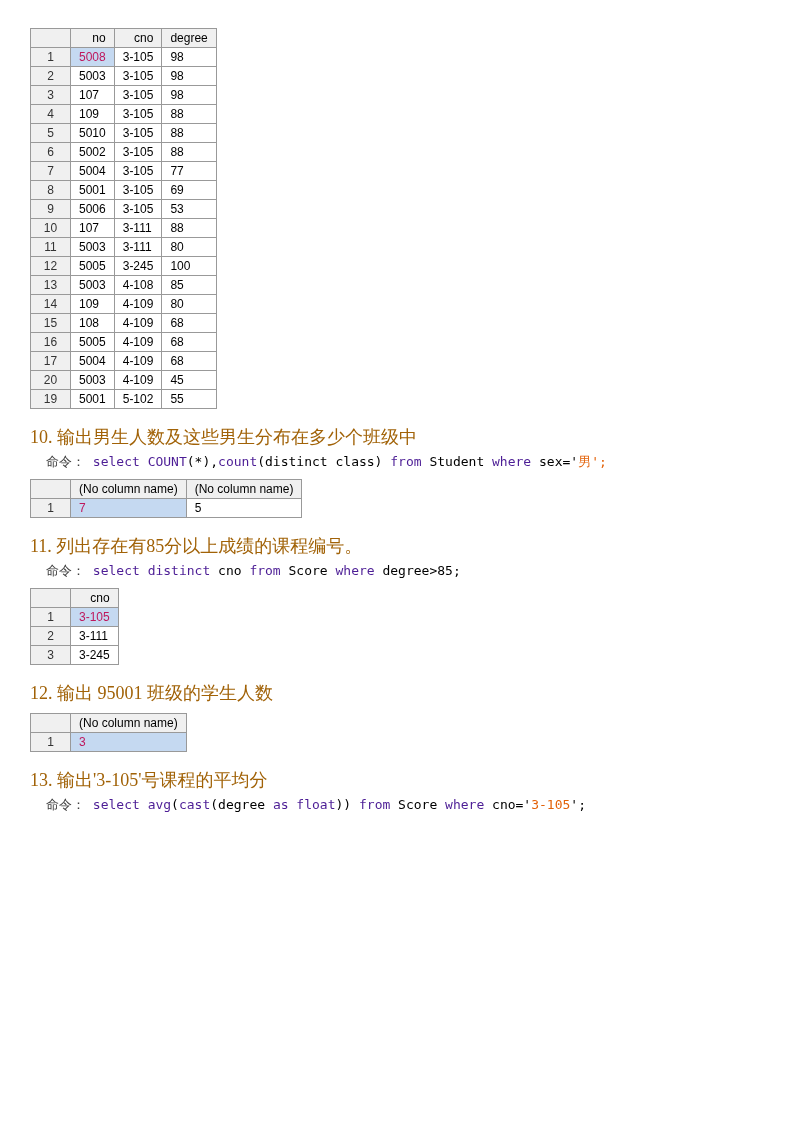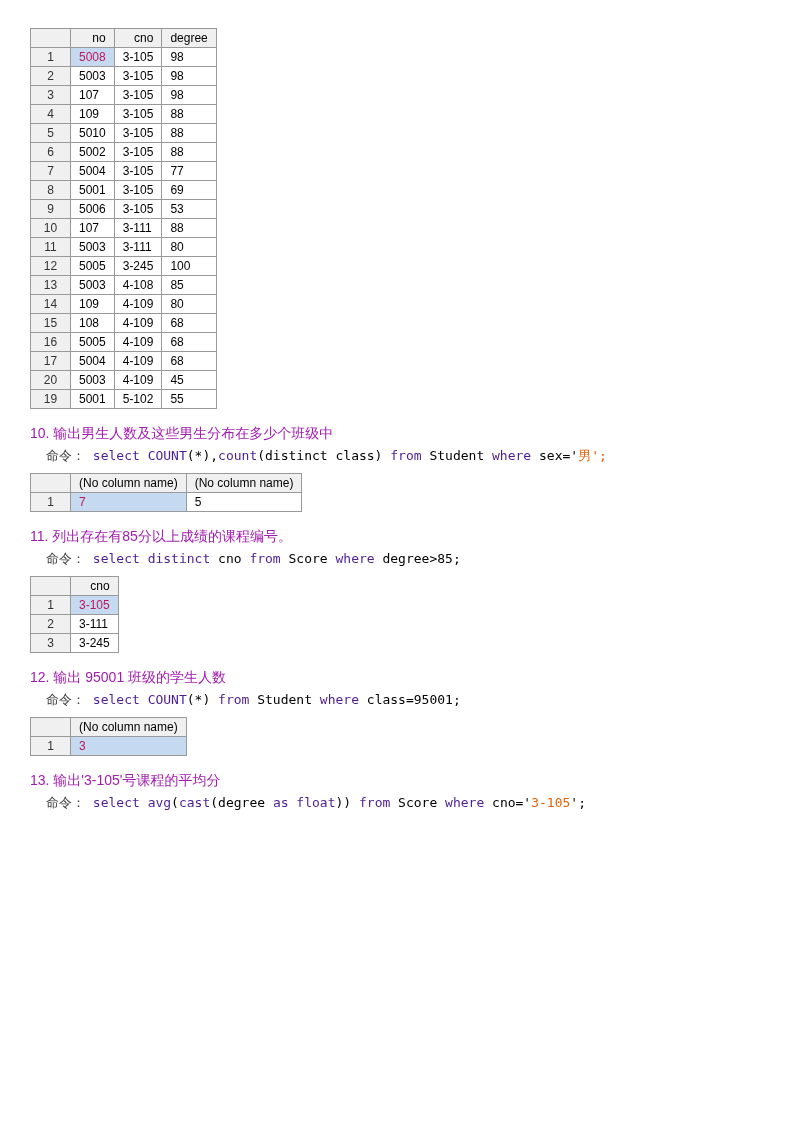--- a/index.html
+++ b/index.html
@@ -35,23 +35,24 @@
       text-align: center;
       min-width: 20px;
     }
     .cell-highlight {
       background: #c5d9f1 !important;
       color: #be185d;
     }
 
     
     .section-title {
-      font-size: 14px;
+      font-size: 18px;
       margin: 14px 0 4px 0;
-      color: #a21caf;
+      color: #a16207;
+      font-family: Liberation Serif, serif;
     }
     .command-line {
       font-size: 13px;
       margin: 2px 0 8px 16px;
       font-family: monospace;
     }
     .cmd-label {
       color: #404040;
       font-family: Arial, sans-serif;
     }
@@ -258,26 +259,20 @@
       </tr>
     </tbody>
   </table>
 </div>
 
 <div class="section-block">
   <p class="section-title">
     <span>12.</span>
     <span>输出 95001 班级的学生人数</span>
   </p>
-  <div class="command-line">
-    <span class="cmd-label">命令：</span>
-    <code>
-      <span class="kw">select </span><span class="kw">COUNT</span><span class="plain">(*) </span><span class="kw">from</span><span class="plain"> Student </span><span class="kw">where</span><span class="plain"> class=95001;</span>
-    </code>
-  </div>
 
   <table class="data-table">
     <thead>
       <tr>
         <th></th>
         <th>(No column name)</th>
       </tr>
     </thead>
     <tbody>
       <tr>

